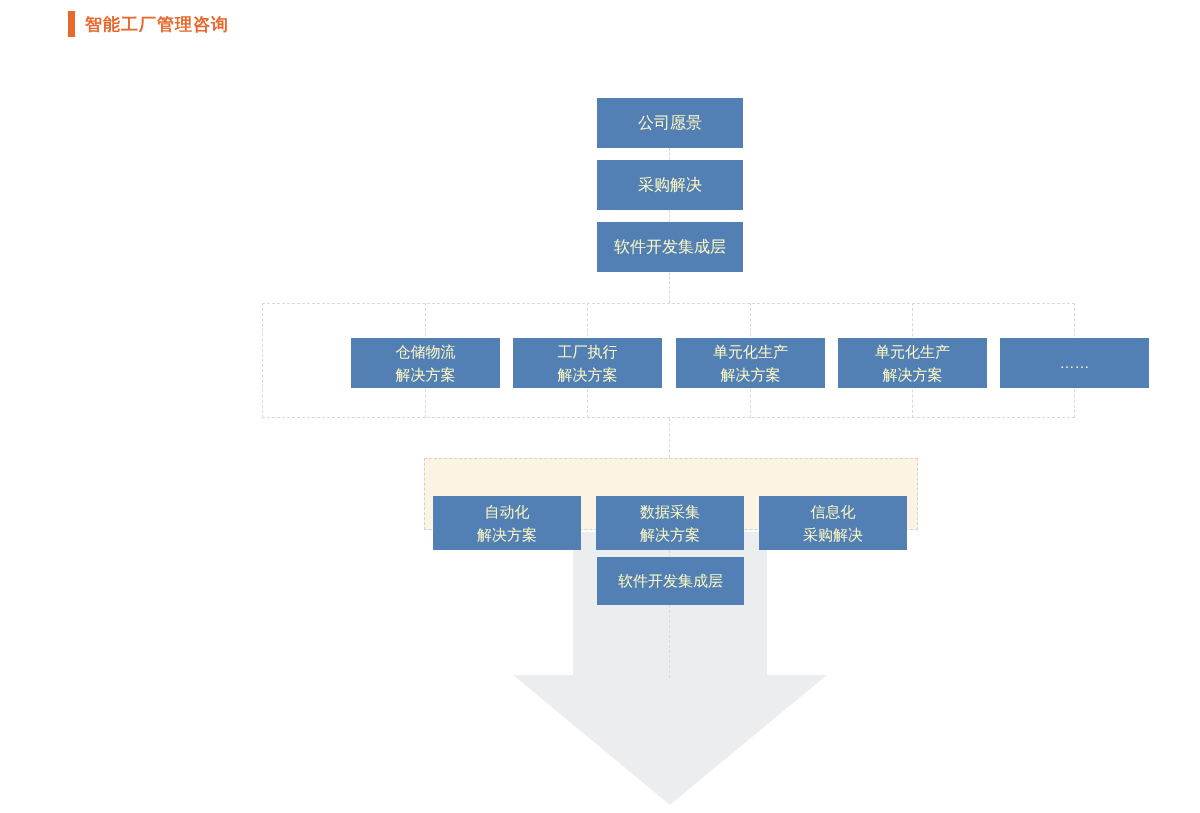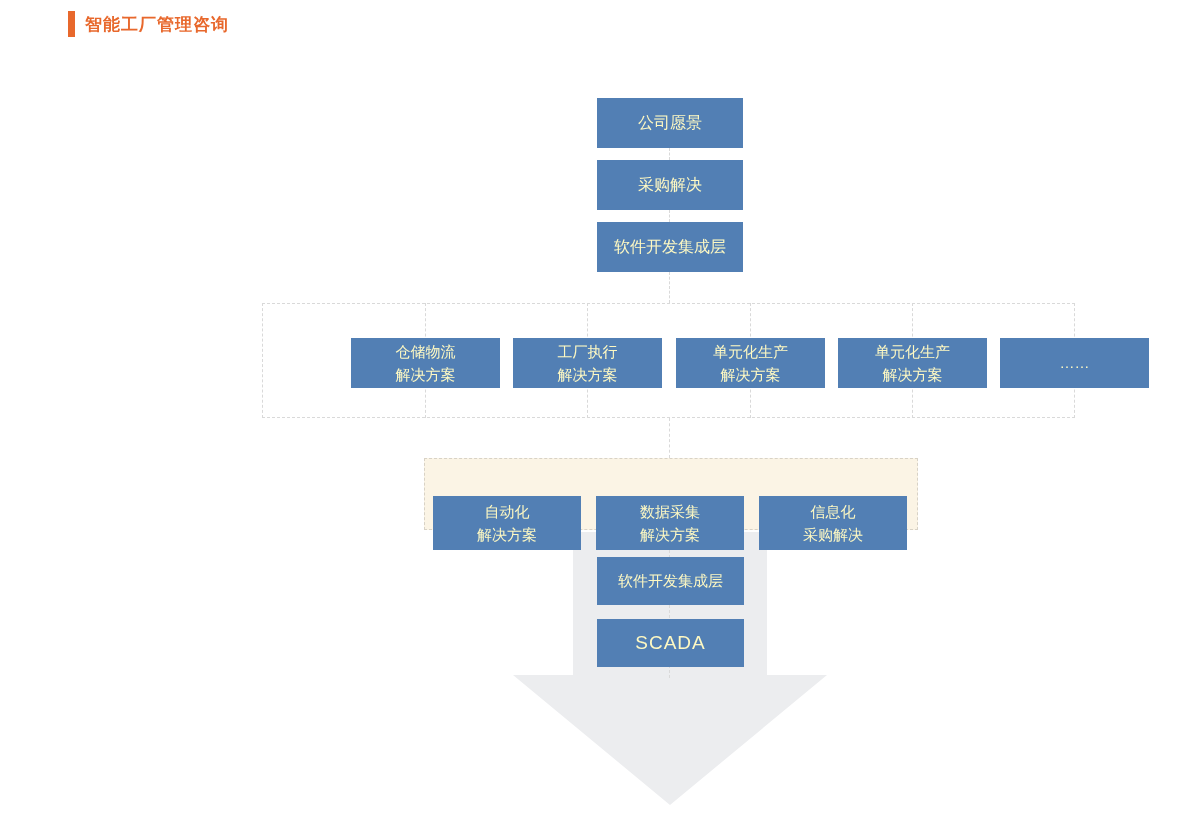--- a/index.html
+++ b/index.html
@@ -149,15 +149,14 @@
   <div class="dotted-container tech-container"></div>
   <div class="box tech-box" style="left:433px">自动化
 解决方案</div>
   <div class="box tech-box" style="left:596px">数据采集
 解决方案</div>
   <div class="box tech-box" style="left:759px">信息化
 采购解决</div>
 
   <div class="down-arrow"></div>
   <div class="box layer-box" style="top:557px">软件开发集成层</div>
-  <div class="box layer-box latin" style="top:619px">SCADA</div>
 
 </div>
 
 </body></html>

